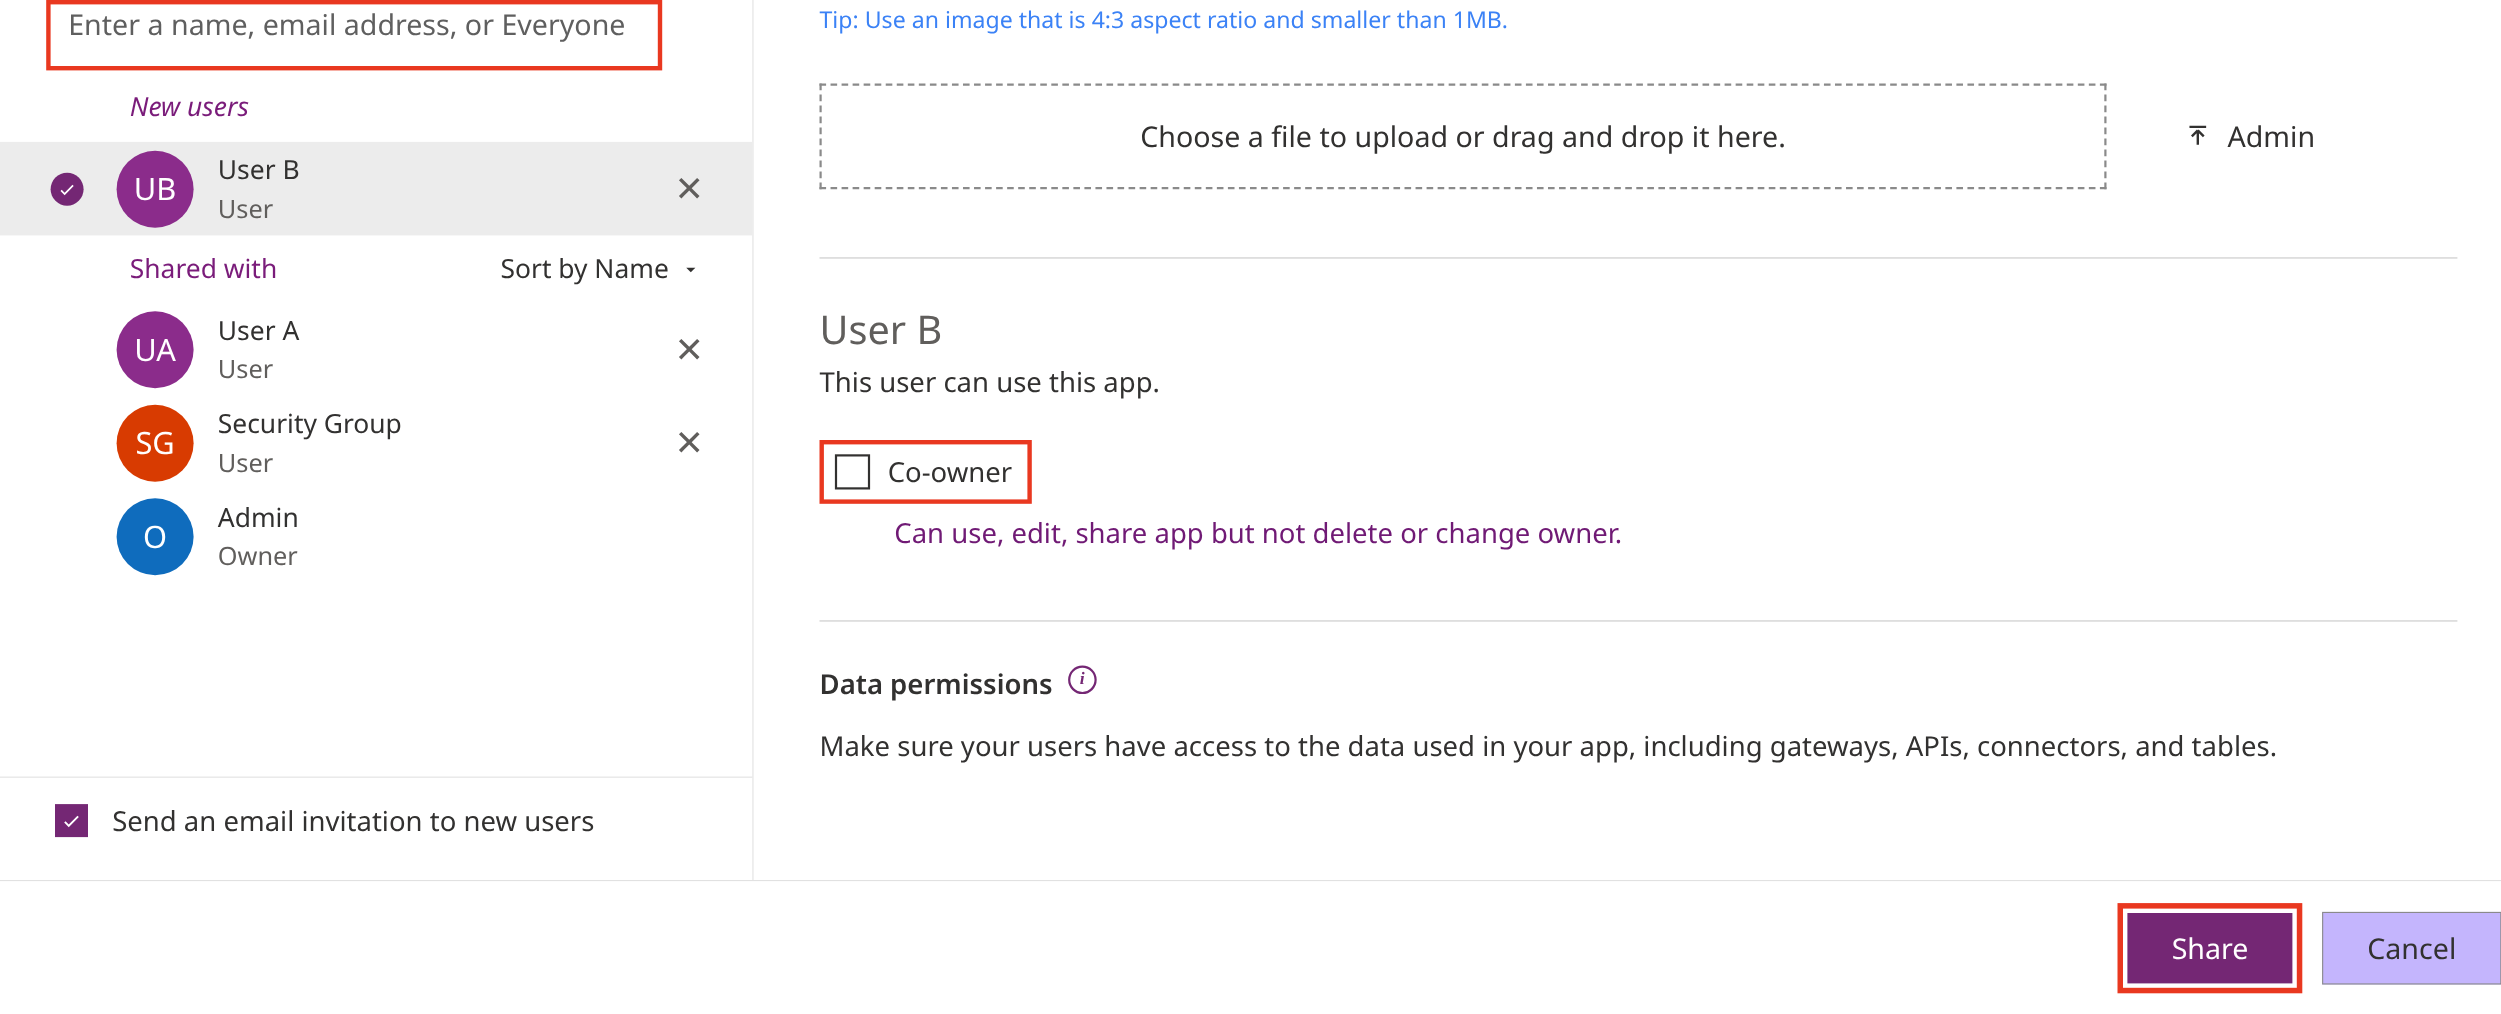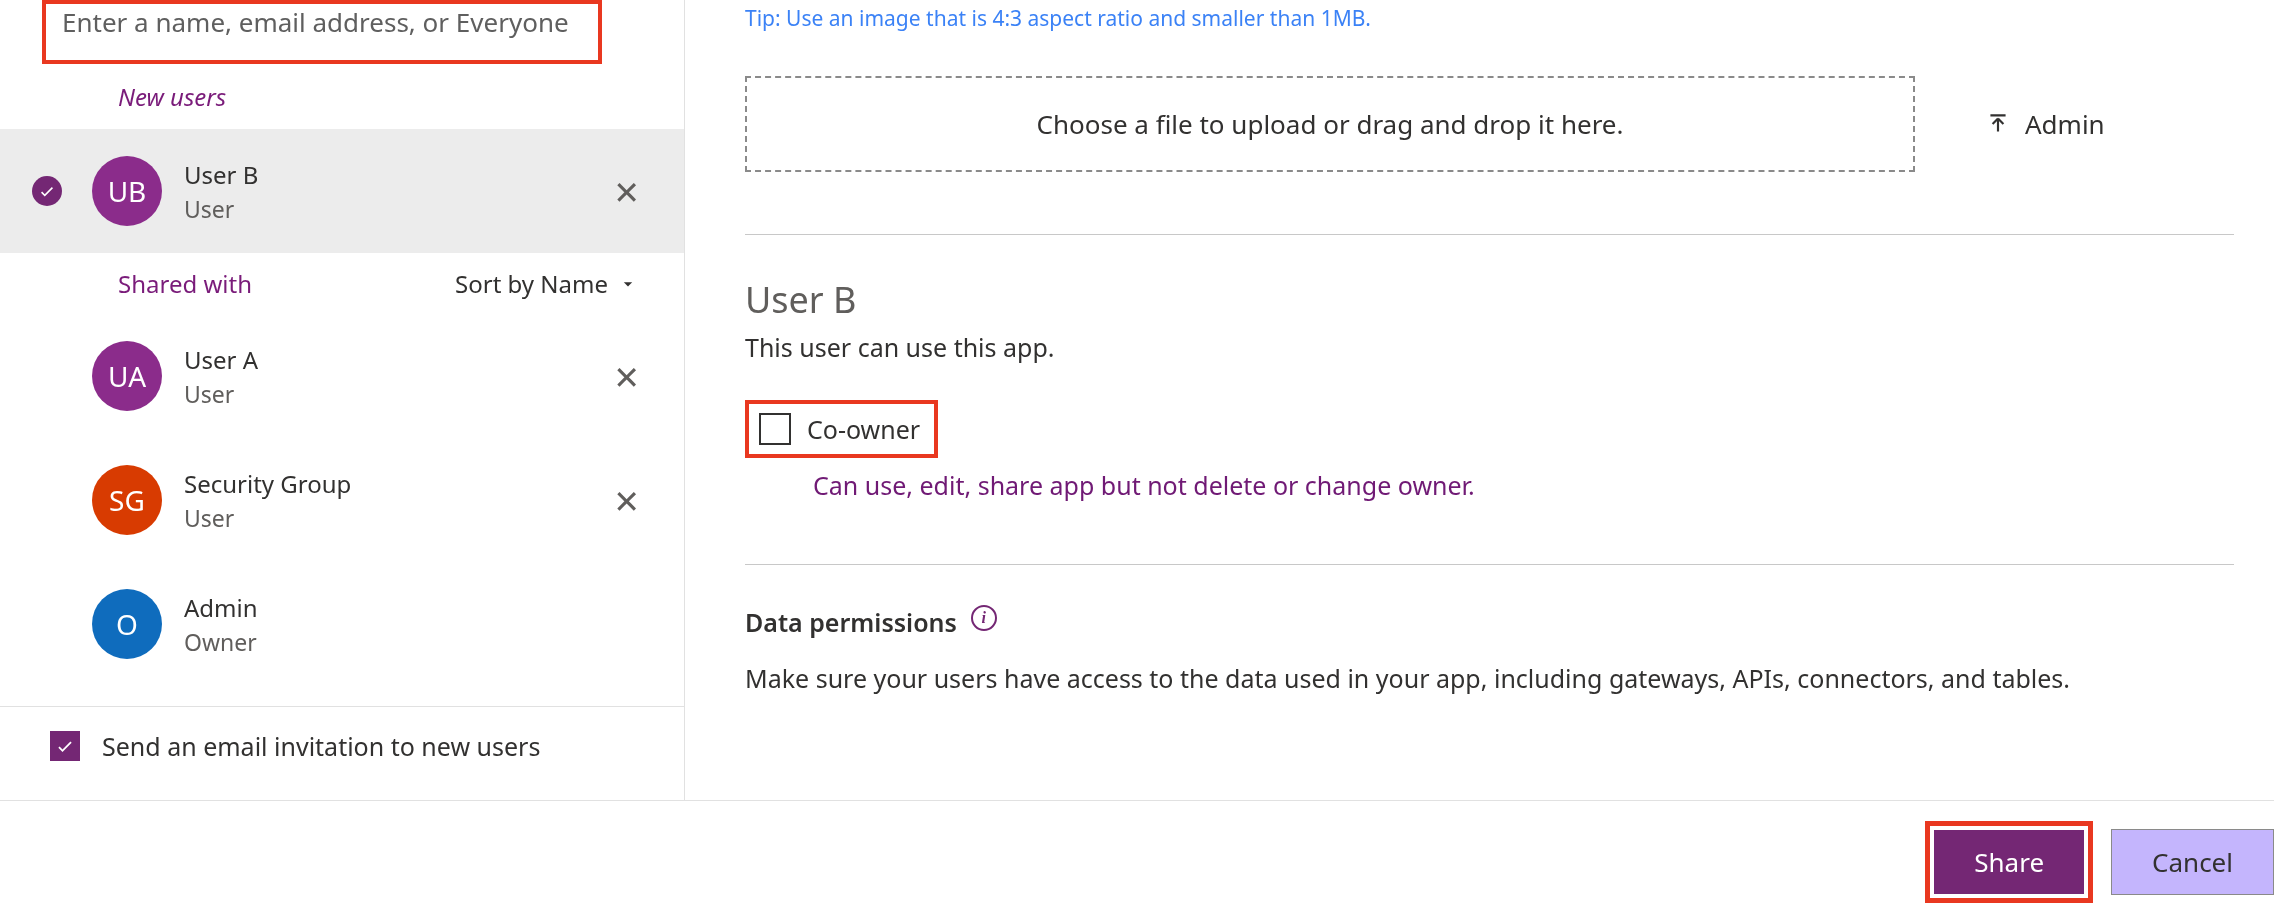--- a/index.html
+++ b/index.html
@@ -13,21 +13,21 @@
 .left-scroll::-webkit-scrollbar { width: 12px; }
 .left-scroll::-webkit-scrollbar-thumb { background: #b0b0b0; border-radius: 6px; }
 
 .search-wrap { padding: 0 42px 0 42px; }
 .search-box { width: 560px; height: 64px; border: 4px solid #e93820; display: flex; align-items: flex-start; padding: 0 16px; }
 .search-box input { border: none; outline: none; width: 100%; font-size: 26px; color: #333; background: transparent; }
 .search-box input::placeholder { color: #5f5f5f; }
 
 .section-label { color: #7a1c7a; font-size: 24px; padding: 16px 0 16px 118px; font-style: italic; }
 
-.user-row { display: flex; align-items: center; padding: 10px 24px 10px 32px; position: relative; height: 124px; }
+.user-row { display: flex; align-items: center; padding: 10px 24px 10px 46px; position: relative; height: 85px; }
 .user-row.selected { background: #ececec; }
 
 .check-circle { width: 30px; height: 30px; border-radius: 50%; background: #742774; display: flex; align-items: center; justify-content: center; margin-right: 30px; flex-shrink: 0; }
 .check-circle svg { width: 18px; height: 18px; fill: #fff; }
 .check-spacer { width: 60px; flex-shrink: 0; }
 
 .avatar { width: 70px; height: 70px; border-radius: 50%; display: flex; align-items: center; justify-content: center; font-size: 28px; color: #fff; font-weight: 400; margin-right: 22px; flex-shrink: 0; }
 .av-purple { background: #8b2c8b; }
 .av-red { background: #d83b01; }
 .av-blue { background: #0f6cbd; }

